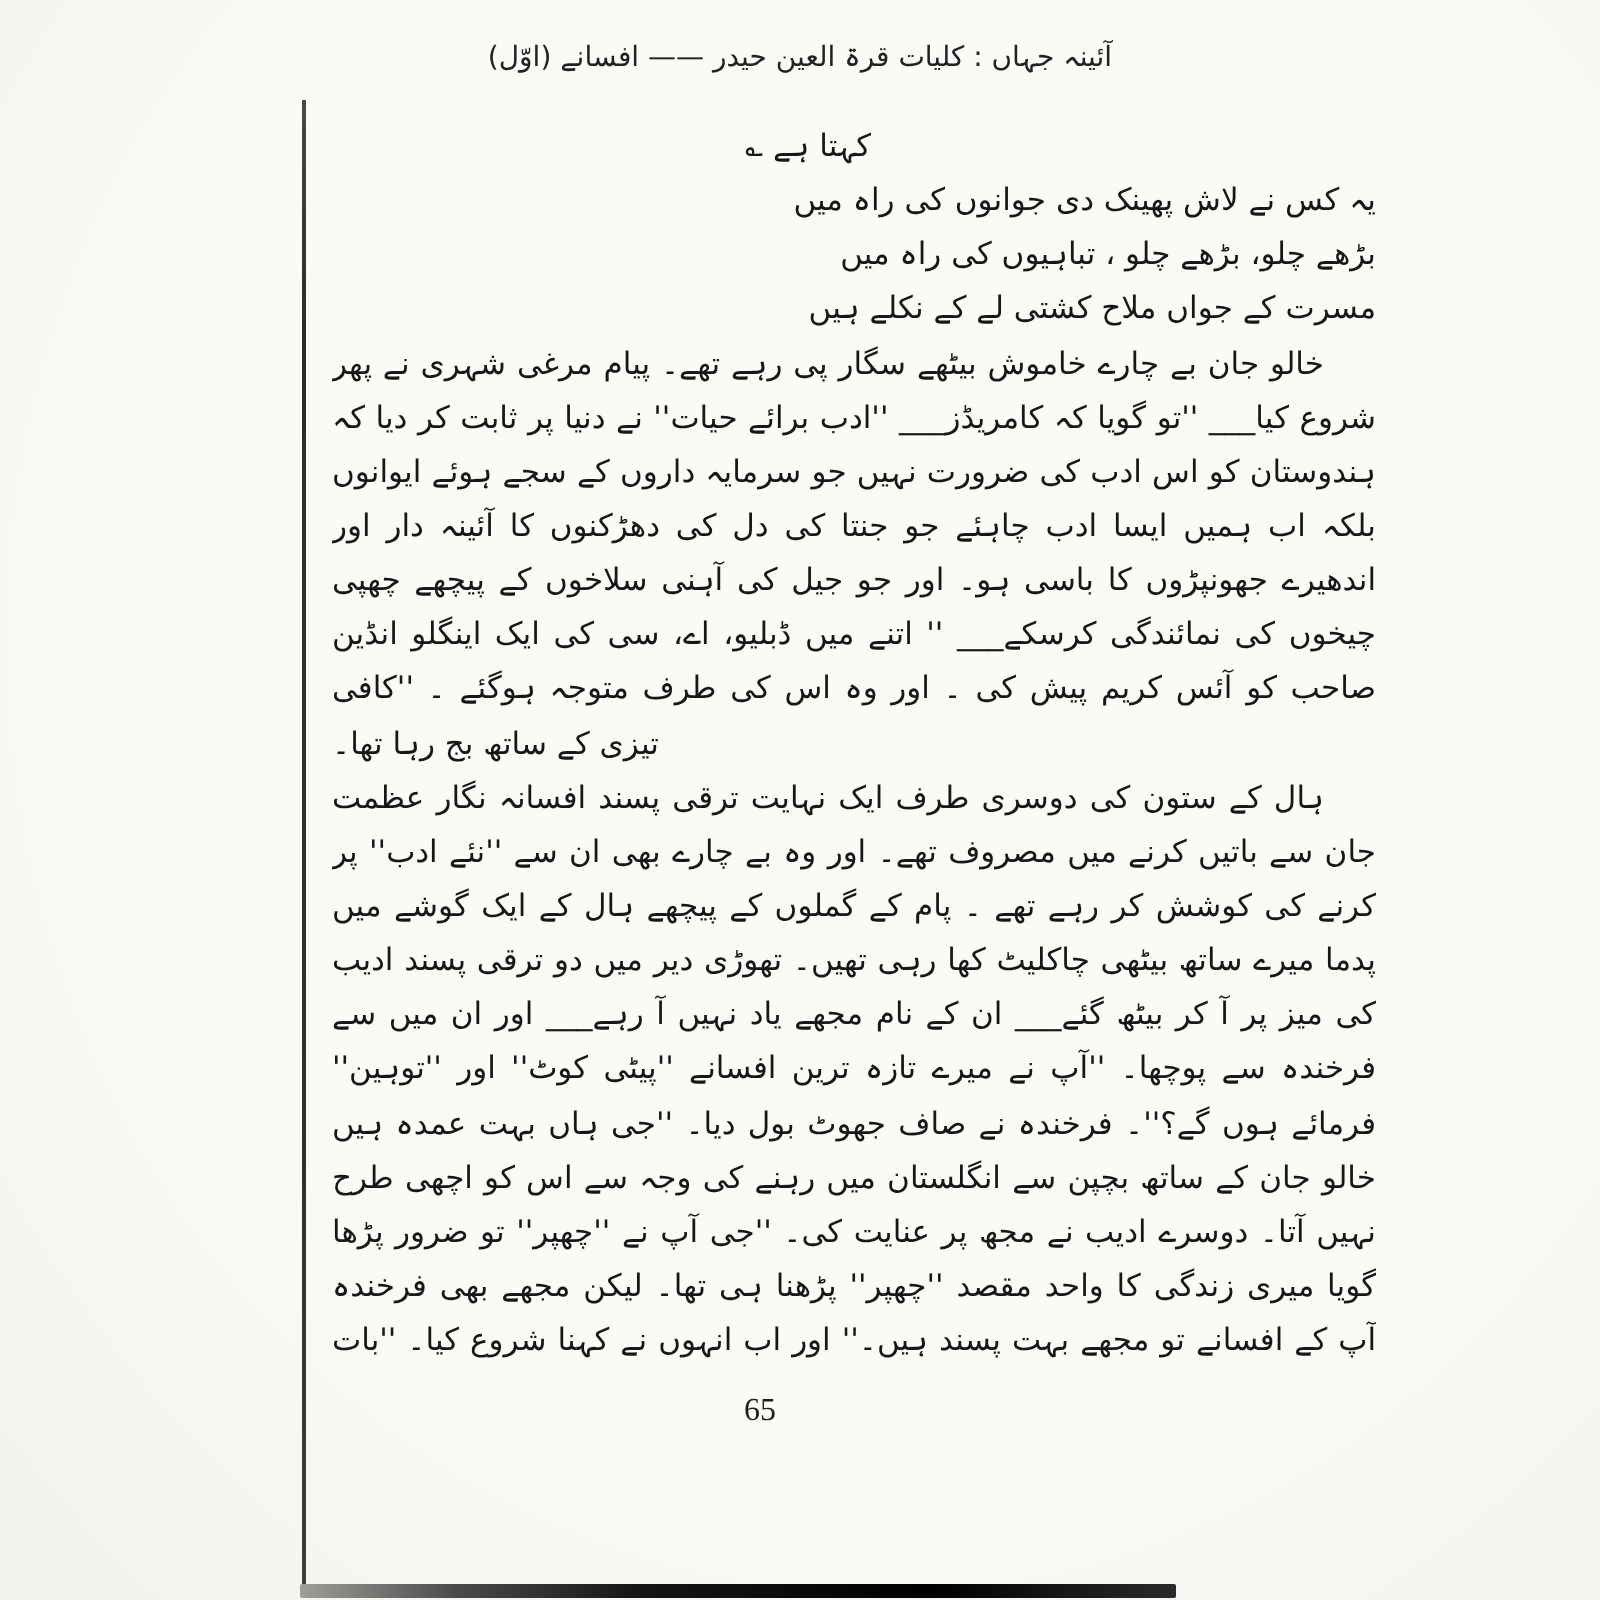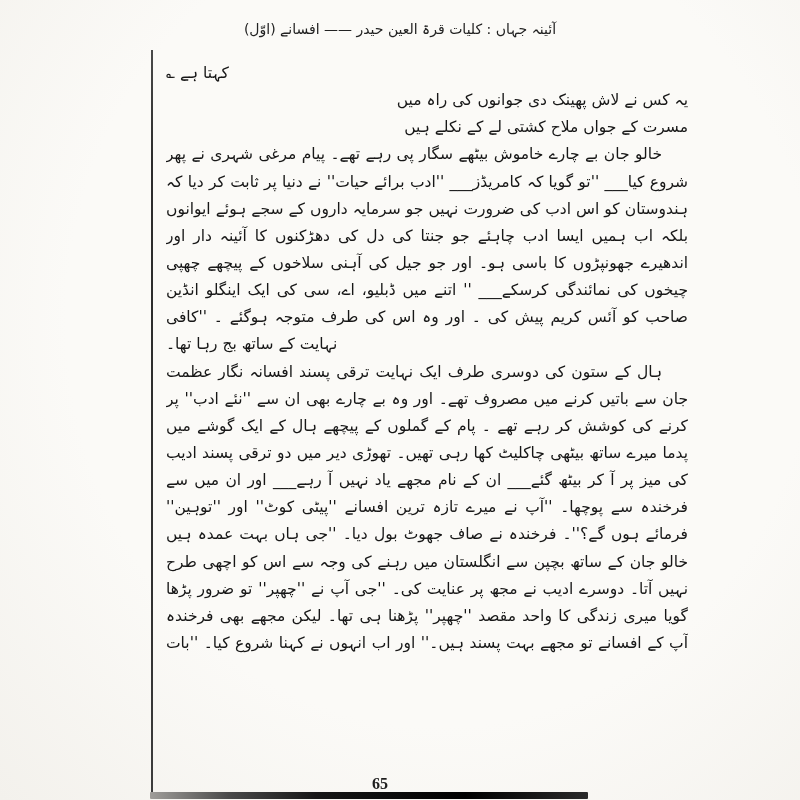--- a/index.html
+++ b/index.html
@@ -36,48 +36,49 @@
   }
   .line{
     height:27.15px;line-height:27.15px;
     overflow:hidden;white-space:normal;
     text-align:right;
   }
   .line.center{}
   .line.left{text-align:left;}
   .line.justify{text-align:justify;text-align-last:justify;}
   .line.para{text-align:justify;text-align-last:justify;text-indent:26px;}
-  .line.right-indent{text-align:left;padding-left:0;padding-right:46px;box-sizing:border-box;}
+  .line.right-indent{text-align:center;padding-left:0;padding-right:46px;box-sizing:border-box;}
   .page-number{
-    position:absolute;left:358px;top:775px;width:44px;
+    position:absolute;left:358px;top:697px;width:44px;
     text-align:center;
     font-family:"Liberation Serif", serif;
-    font-weight:bold;font-size:16px;color:#1e1e1e;
+    font-weight:normal;font-size:16px;color:#1e1e1e;
   }
 </style>
 </head>
 <body>
 
 <div class="scan-page">
   <div class="edge-line"></div>
 
   <div class="running-header">آئینہ جہاں : کلیات قرۃ العین حیدر —— افسانے (اوّل)</div>
 
   <div class="body-text" id="body-text">
       <div class="line right-indent">کہتا ہے ؎</div>
       <div class="line center">یہ کس نے لاش پھینک دی جوانوں کی راہ میں</div>
+      <div class="line center">بڑھے چلو، بڑھے چلو ، تباہیوں کی راہ میں</div>
       <div class="line center">مسرت کے جواں ملاح کشتی لے کے نکلے ہیں</div>
       <div class="line para">خالو جان بے چارے خاموش بیٹھے سگار پی رہے تھے۔ پیام مرغی شہری نے پھر کہنا</div>
       <div class="line justify">شروع کیا___ ''تو گویا کہ کامریڈز___ ''ادب برائے حیات'' نے دنیا پر ثابت کر دیا کہ اب</div>
       <div class="line justify">ہندوستان کو اس ادب کی ضرورت نہیں جو سرمایہ داروں کے سجے ہوئے ایوانوں میں جنم لیتا ہے ۔</div>
       <div class="line justify">بلکہ اب ہمیں ایسا ادب چاہئے جو جنتا کی دل کی دھڑکنوں کا آئینہ دار اور مزدوروں کے</div>
       <div class="line justify">اندھیرے جھونپڑوں کا باسی ہو۔ اور جو جیل کی آہنی سلاخوں کے پیچھے چھپی ہوئی مضطرب</div>
       <div class="line justify">چیخوں کی نمائندگی کرسکے___ '' اتنے میں ڈبلیو، اے، سی کی ایک اینگلو انڈین لڑکی نے پیام</div>
       <div class="line justify">صاحب کو آئس کریم پیش کی ۔ اور وہ اس کی طرف متوجہ ہوگئے ۔ ''کافی ہاؤس'' کا آرکیسٹرا</div>
-      <div class="line left">نہایت کے ساتھ بج رہا تھا۔</div>
+      <div class="line left">تیزی کے ساتھ بج رہا تھا۔</div>
       <div class="line para">ہال کے ستون کی دوسری طرف ایک نہایت ترقی پسند افسانہ نگار عظمت چنگیزی خالو</div>
       <div class="line justify">جان سے باتیں کرنے میں مصروف تھے۔ اور وہ بے چارے بھی ان سے ''نئے ادب'' پر گفتگو</div>
       <div class="line justify">کرنے کی کوشش کر رہے تھے ۔ پام کے گملوں کے پیچھے ہال کے ایک گوشے میں فرخندہ اور</div>
       <div class="line justify">پدما میرے ساتھ بیٹھی چاکلیٹ کھا رہی تھیں۔ تھوڑی دیر میں دو ترقی پسند ادیب ہمارے قریب</div>
       <div class="line justify">کی میز پر آ کر بیٹھ گئے___ ان کے نام مجھے یاد نہیں آ رہے___ اور ان میں سے ایک نے</div>
       <div class="line justify">فرخندہ سے پوچھا۔ ''آپ نے میرے تازہ ترین افسانے ''پیٹی کوٹ'' اور ''توہین'' ملاحظہ</div>
       <div class="line justify">فرمائے ہوں گے؟''۔ فرخندہ نے صاف جھوٹ بول دیا۔ ''جی ہاں بہت عمدہ ہیں وہ''۔ حالانکہ</div>
       <div class="line justify">خالو جان کے ساتھ بچپن سے انگلستان میں رہنے کی وجہ سے اس کو اچھی طرح اردو پڑھنا بھی</div>
       <div class="line justify">نہیں آتا۔ دوسرے ادیب نے مجھ پر عنایت کی۔ ''جی آپ نے ''چھپر'' تو ضرور پڑھا ہوگا؟''</div>
       <div class="line justify">گویا میری زندگی کا واحد مقصد ''چھپر'' پڑھنا ہی تھا۔ لیکن مجھے بھی فرخندہ کی تقلید کرنی پڑی۔''</div>

